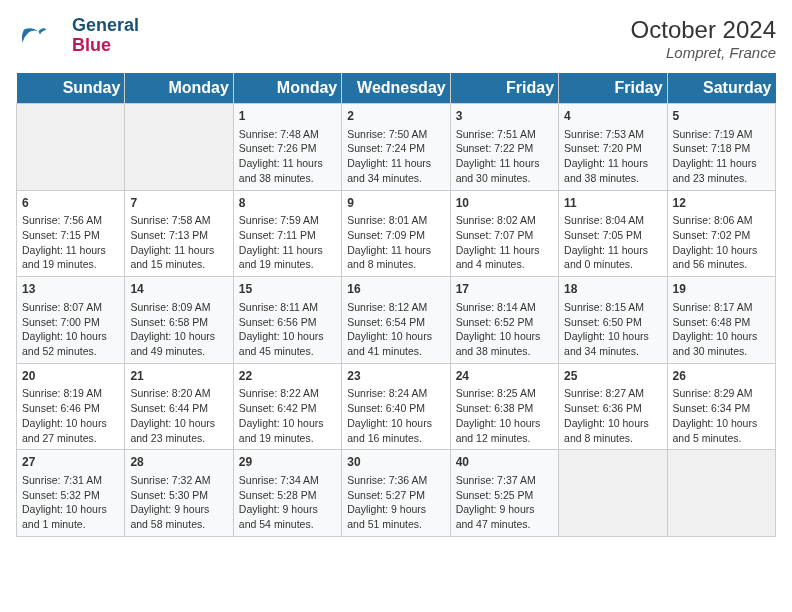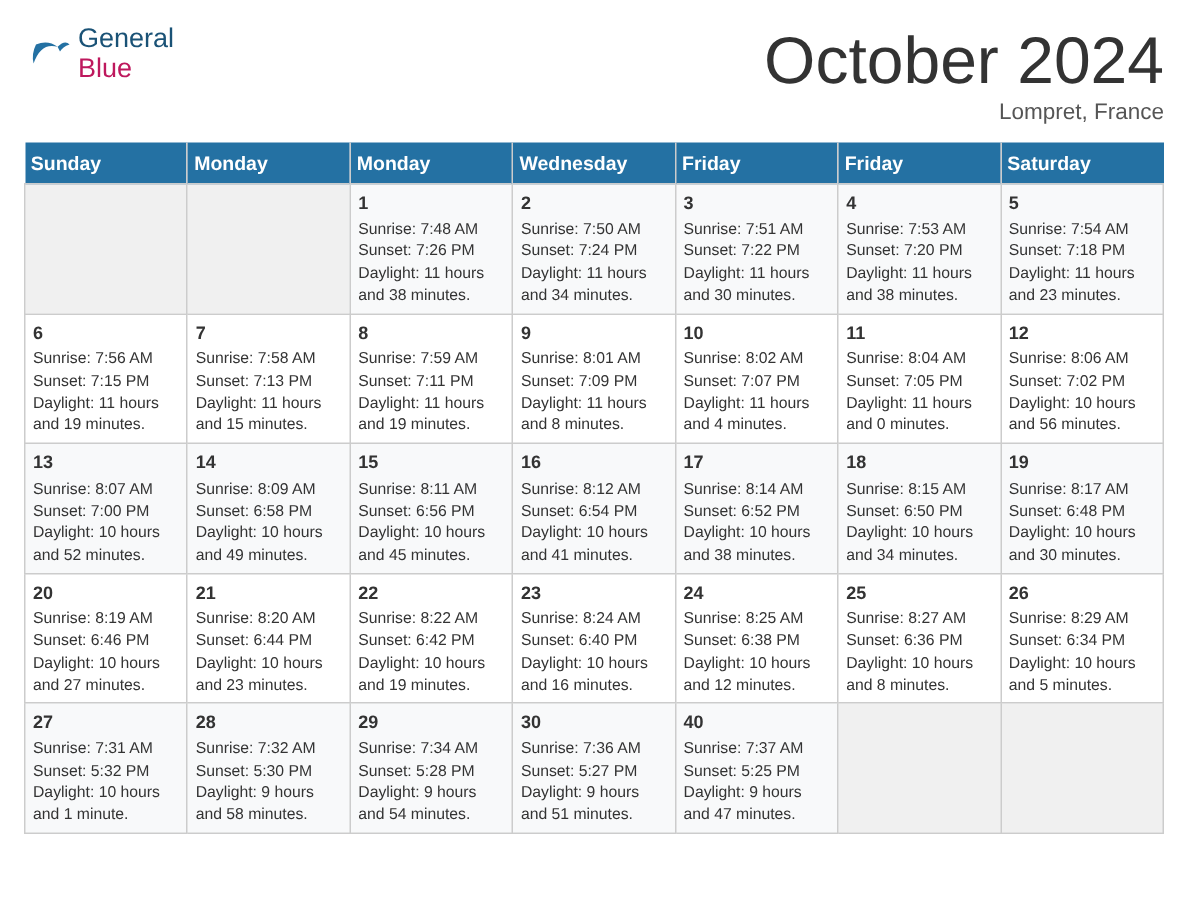--- a/index.html
+++ b/index.html
@@ -16,55 +16,57 @@
       align-items: flex-start;
       margin-bottom: 12px;
     }
     .logo {
       display: flex;
       align-items: center;
       gap: 4px;
     }
     .logo-text {
       font-size: 18px;
-      font-weight: normal;
+      font-weight: bold;
       color: #333;
       line-height: 1.1;
+      margin-left: 20px;
     }
     .logo-text span {
       color: #1a5276;
     }
     .logo-bird {
       width: 32px;
       height: 32px;
     }
     .title-block {
       text-align: right;
     }
     .month-title {
-      font-size: 44px;
+      font-size: 24px;
       font-weight: normal;
       color: #333;
     }
     .location {
       font-size: 15px;
       color: #555;
+      font-style: italic;
     }
     table {
       width: 100%;
       border-collapse: collapse;
       font-size: 11px;
     }
     th {
       background-color: #2471a3;
       color: #fff;
       padding: 6px 4px;
-      text-align: left;
+      text-align: right;
       font-weight: bold;
-      font-size: 13px;
+      font-size: 16px;
     }
     td {
       border: 1px solid #ccc;
       vertical-align: top;
       padding: 4px 5px;
       width: calc(100% / 7);
       min-height: 80px;
       color: #333;
       font-size: 10.5px;
       line-height: 1.4;
@@ -137,21 +139,21 @@
         <span>Daylight: 11 hours and 30 minutes.</span>
       </td>
         <td>
         <span class="day-num">4</span>
         <span>Sunrise: 7:53 AM</span><br>
         <span>Sunset: 7:20 PM</span><br>
         <span>Daylight: 11 hours and 38 minutes.</span>
       </td>
         <td>
         <span class="day-num">5</span>
-        <span>Sunrise: 7:54 AM</span><br>
+        <span>Sunrise: 7:19 AM</span><br>
         <span>Sunset: 7:18 PM</span><br>
         <span>Daylight: 11 hours and 23 minutes.</span>
       </td>
       </tr>
       <tr>
         <td>
         <span class="day-num">6</span>
         <span>Sunrise: 7:56 AM</span><br>
         <span>Sunset: 7:15 PM</span><br>
         <span>Daylight: 11 hours and 19 minutes.</span>

